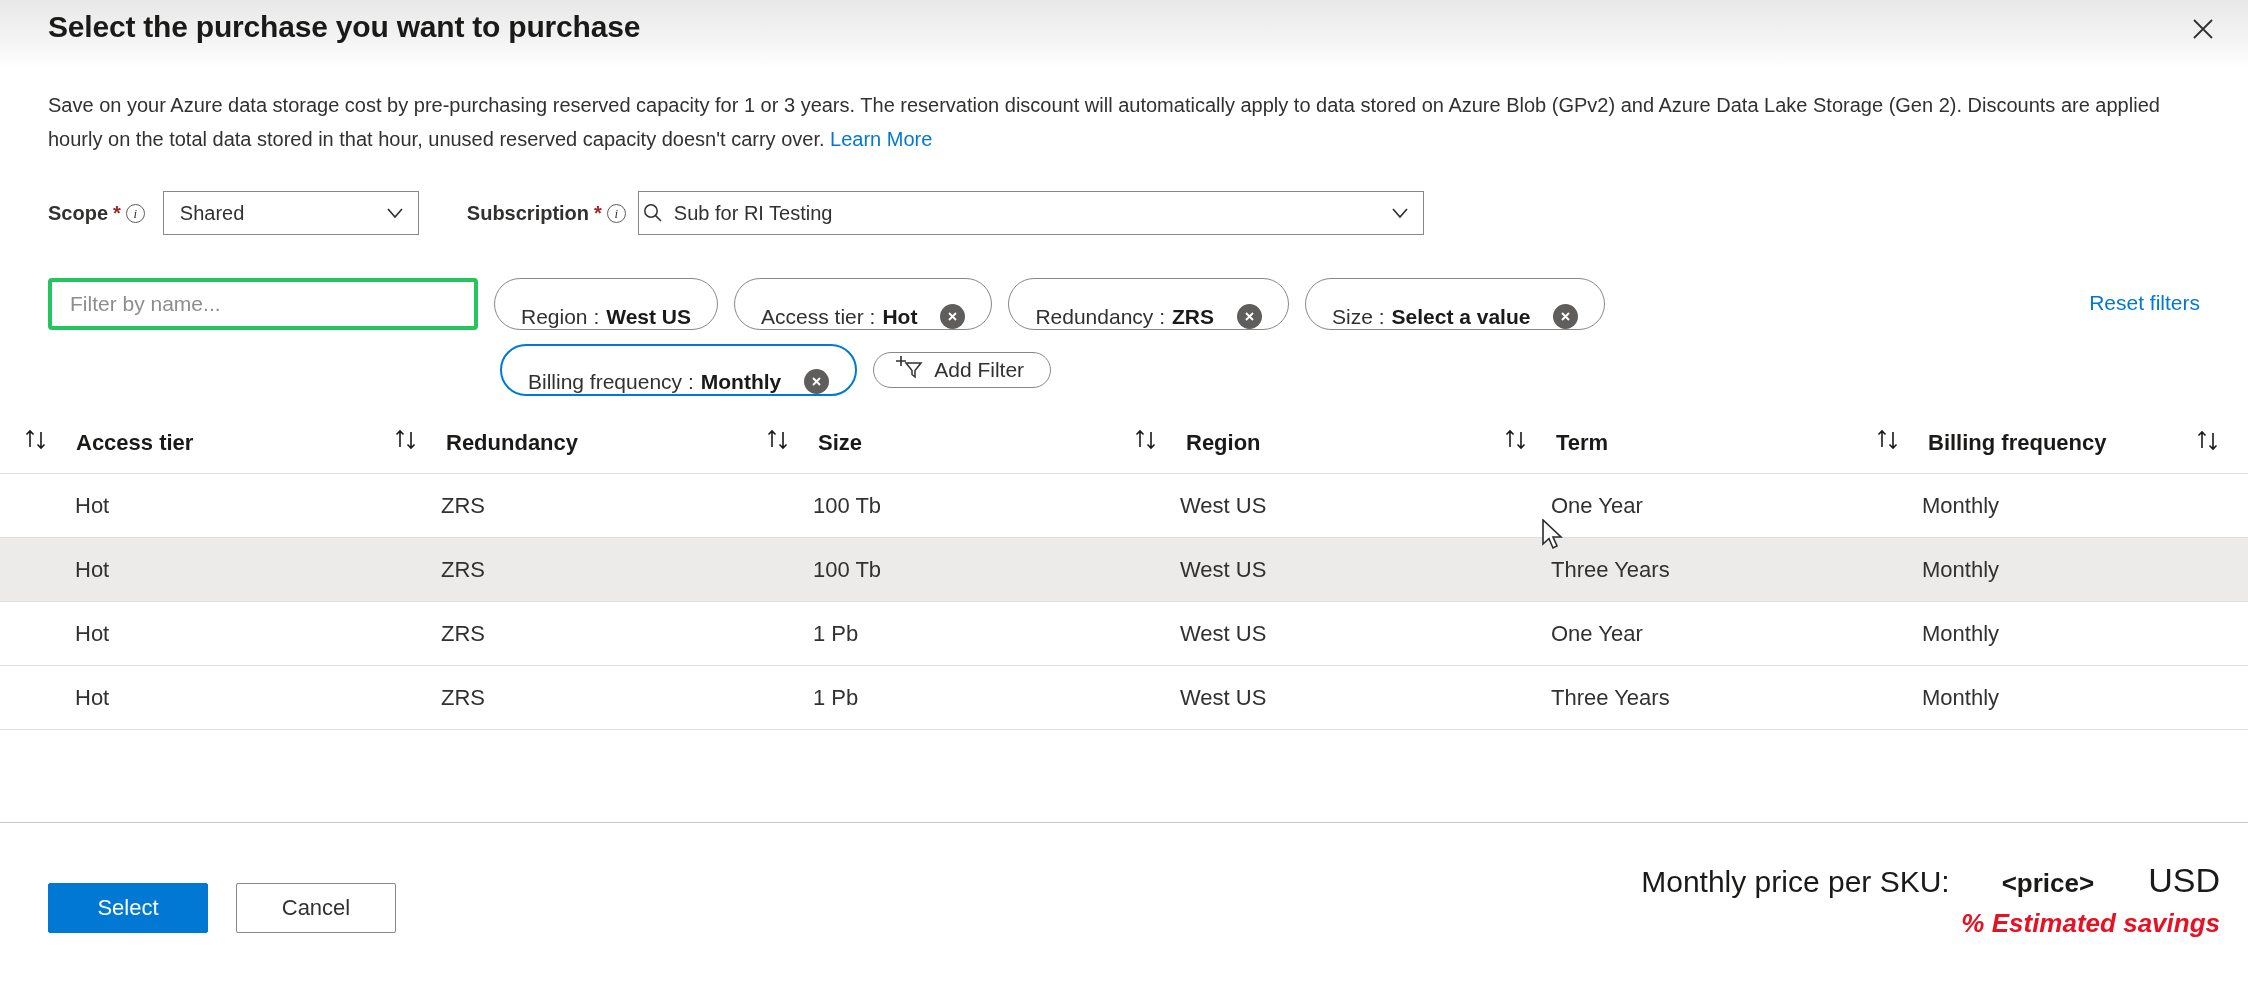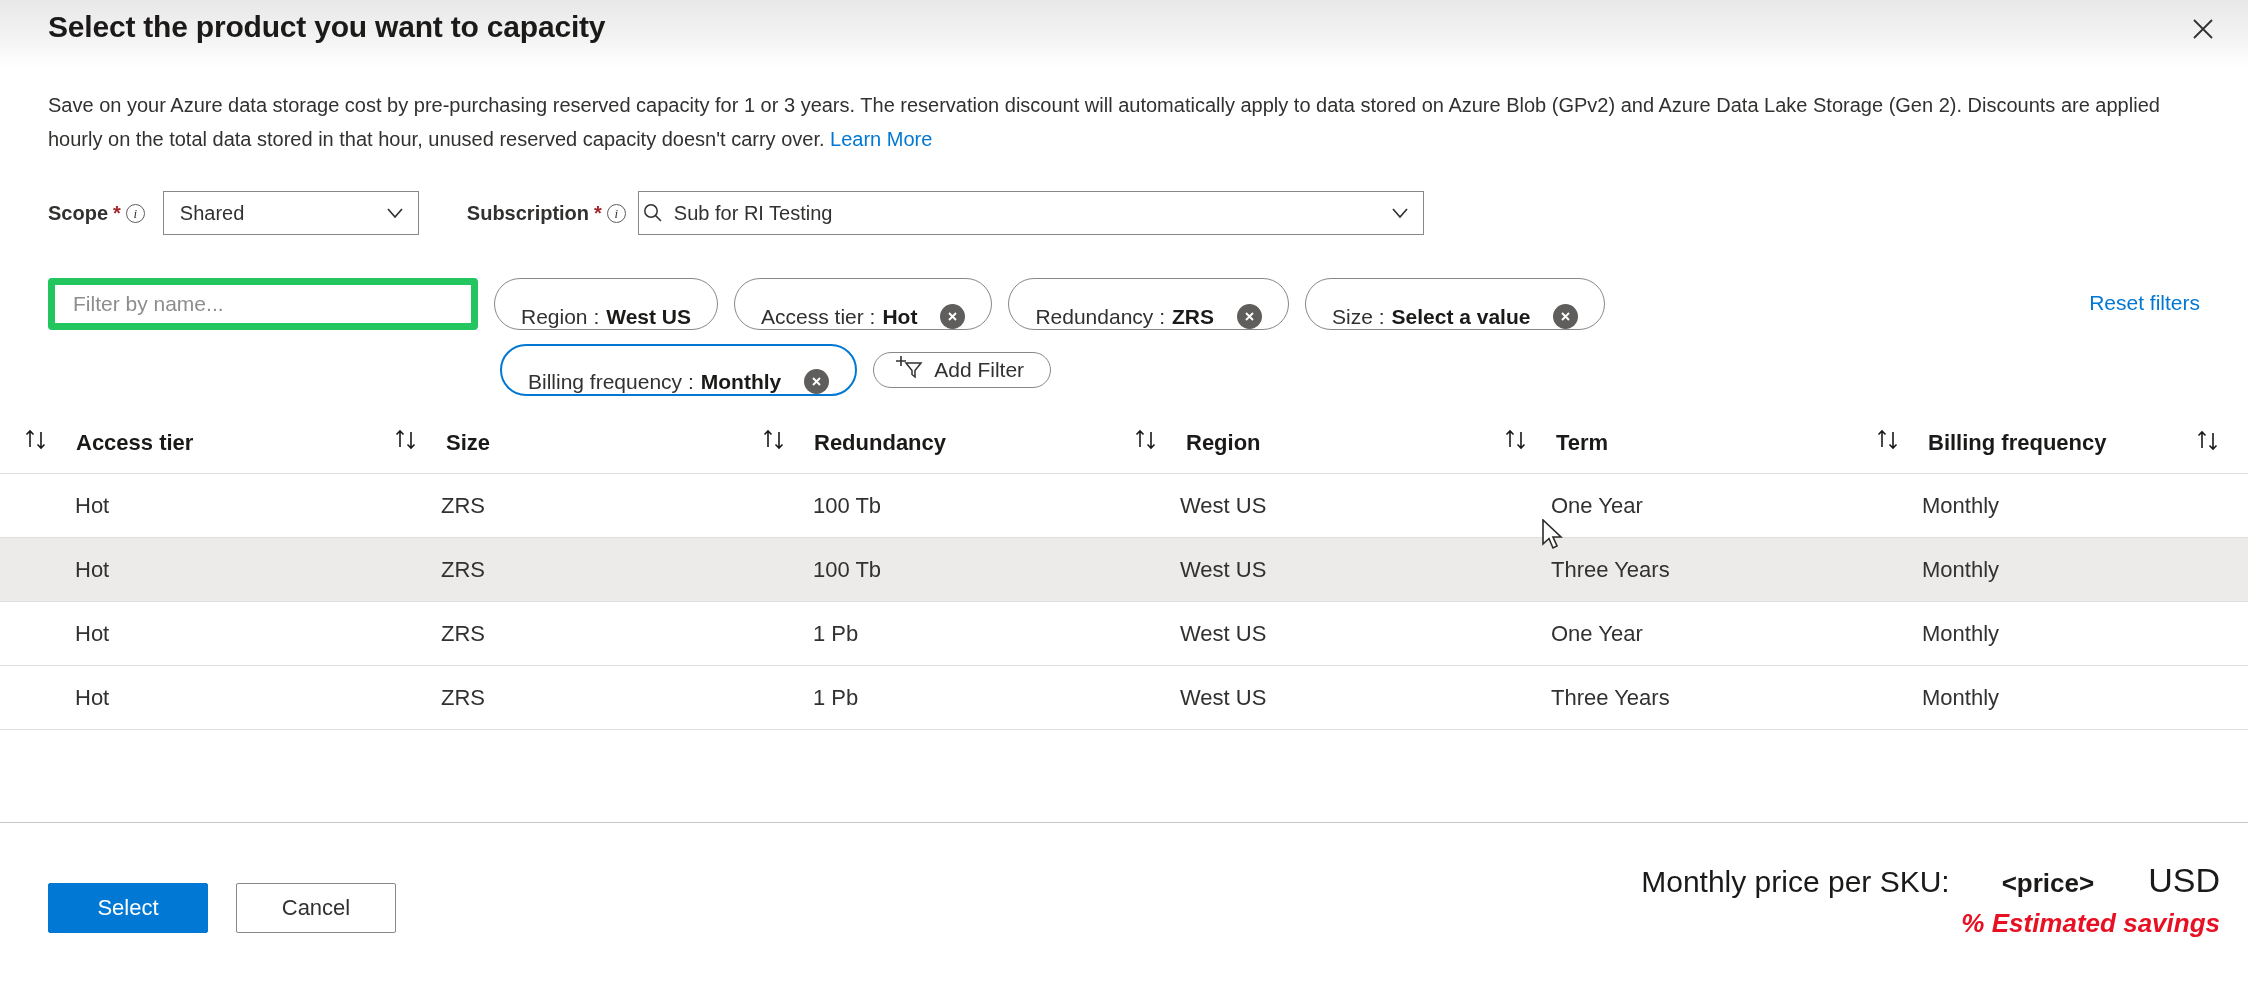--- a/index.html
+++ b/index.html
@@ -112,21 +112,21 @@
   .scope-row .field-label.sub { margin-left: 48px; }
   .search-glyph { width: 22px; height: 22px; margin-right: 10px; flex: 0 0 auto; }
 
   
   .filter-area { position: absolute; left: 48px; top: 278px; width: 2152px; }
   .filter-row { display: flex; align-items: center; gap: 16px; }
   .filter-row.second { margin-top: 14px; padding-left: 452px; }
 
   .name-filter {
     width: 430px; height: 52px;
-    border: 7px solid #22c55e;
+    border: 4px solid #22c55e;
     border-radius: 4px;
     font-size: 21px;
     padding: 0 18px;
     color: #323130;
     font-family: "Liberation Sans", sans-serif;
     background: #fff;
     outline: none;
   }
   .name-filter::placeholder { color: #8d8d8d; }
 
@@ -283,21 +283,21 @@
 
   
   .cursor { position: absolute; left: 1541px; top: 519px; pointer-events: none; }
 </style>
 </head>
 <body>
 
 <div class="dialog">
 
   <div class="titlebar">
-    <div class="dialog-title">Select the product you want to capacity</div>
+    <div class="dialog-title">Select the purchase you want to purchase</div>
     <div class="close-btn">
       <span>
         <svg width="24" height="24" viewBox="0 0 24 24">
           <path d="M3 3 L21 21 M21 3 L3 21" stroke="#323130" stroke-width="1.8" fill="none"></path>
         </svg>
       </span>
     </div>
   </div>
 
   <div class="desc"><span>Save on your Azure data storage cost by pre-purchasing reserved capacity for 1 or 3 years. The reservation discount will automatically apply to data stored on Azure Blob (GPv2) and Azure Data Lake Storage (Gen 2). Discounts are applied hourly on the total data stored in that hour, unused reserved capacity doesn't carry over. </span><span class="link">Learn More</span></div>
@@ -412,37 +412,37 @@
     <div class="thead">
       <div class="th col-access">
         <span class="sort-ico">
           <svg width="28" height="26" viewBox="0 0 28 26">
             <path d="M6 20 L6 4 M2.5 7.5 L6 4 L9.5 7.5" stroke="#1b1a19" stroke-width="1.6" fill="none"></path>
             <path d="M17 5 L17 21 M13.5 17.5 L17 21 L20.5 17.5" stroke="#1b1a19" stroke-width="1.6" fill="none"></path>
           </svg>
         </span>
         <span>Access tier</span>
       </div>
+      <div class="th col-redund">
+        <span class="sort-ico">
+          <svg width="28" height="26" viewBox="0 0 28 26">
+            <path d="M6 20 L6 4 M2.5 7.5 L6 4 L9.5 7.5" stroke="#1b1a19" stroke-width="1.6" fill="none"></path>
+            <path d="M17 5 L17 21 M13.5 17.5 L17 21 L20.5 17.5" stroke="#1b1a19" stroke-width="1.6" fill="none"></path>
+          </svg>
+        </span>
+        <span>Redundancy</span>
+      </div>
       <div class="th col-size">
         <span class="sort-ico">
           <svg width="28" height="26" viewBox="0 0 28 26">
             <path d="M6 20 L6 4 M2.5 7.5 L6 4 L9.5 7.5" stroke="#1b1a19" stroke-width="1.6" fill="none"></path>
             <path d="M17 5 L17 21 M13.5 17.5 L17 21 L20.5 17.5" stroke="#1b1a19" stroke-width="1.6" fill="none"></path>
           </svg>
         </span>
         <span>Size</span>
-      </div>
-      <div class="th col-redund">
-        <span class="sort-ico">
-          <svg width="28" height="26" viewBox="0 0 28 26">
-            <path d="M6 20 L6 4 M2.5 7.5 L6 4 L9.5 7.5" stroke="#1b1a19" stroke-width="1.6" fill="none"></path>
-            <path d="M17 5 L17 21 M13.5 17.5 L17 21 L20.5 17.5" stroke="#1b1a19" stroke-width="1.6" fill="none"></path>
-          </svg>
-        </span>
-        <span>Redundancy</span>
       </div>
       <div class="th col-region">
         <span class="sort-ico">
           <svg width="28" height="26" viewBox="0 0 28 26">
             <path d="M6 20 L6 4 M2.5 7.5 L6 4 L9.5 7.5" stroke="#1b1a19" stroke-width="1.6" fill="none"></path>
             <path d="M17 5 L17 21 M13.5 17.5 L17 21 L20.5 17.5" stroke="#1b1a19" stroke-width="1.6" fill="none"></path>
           </svg>
         </span>
         <span>Region</span>
       </div>

